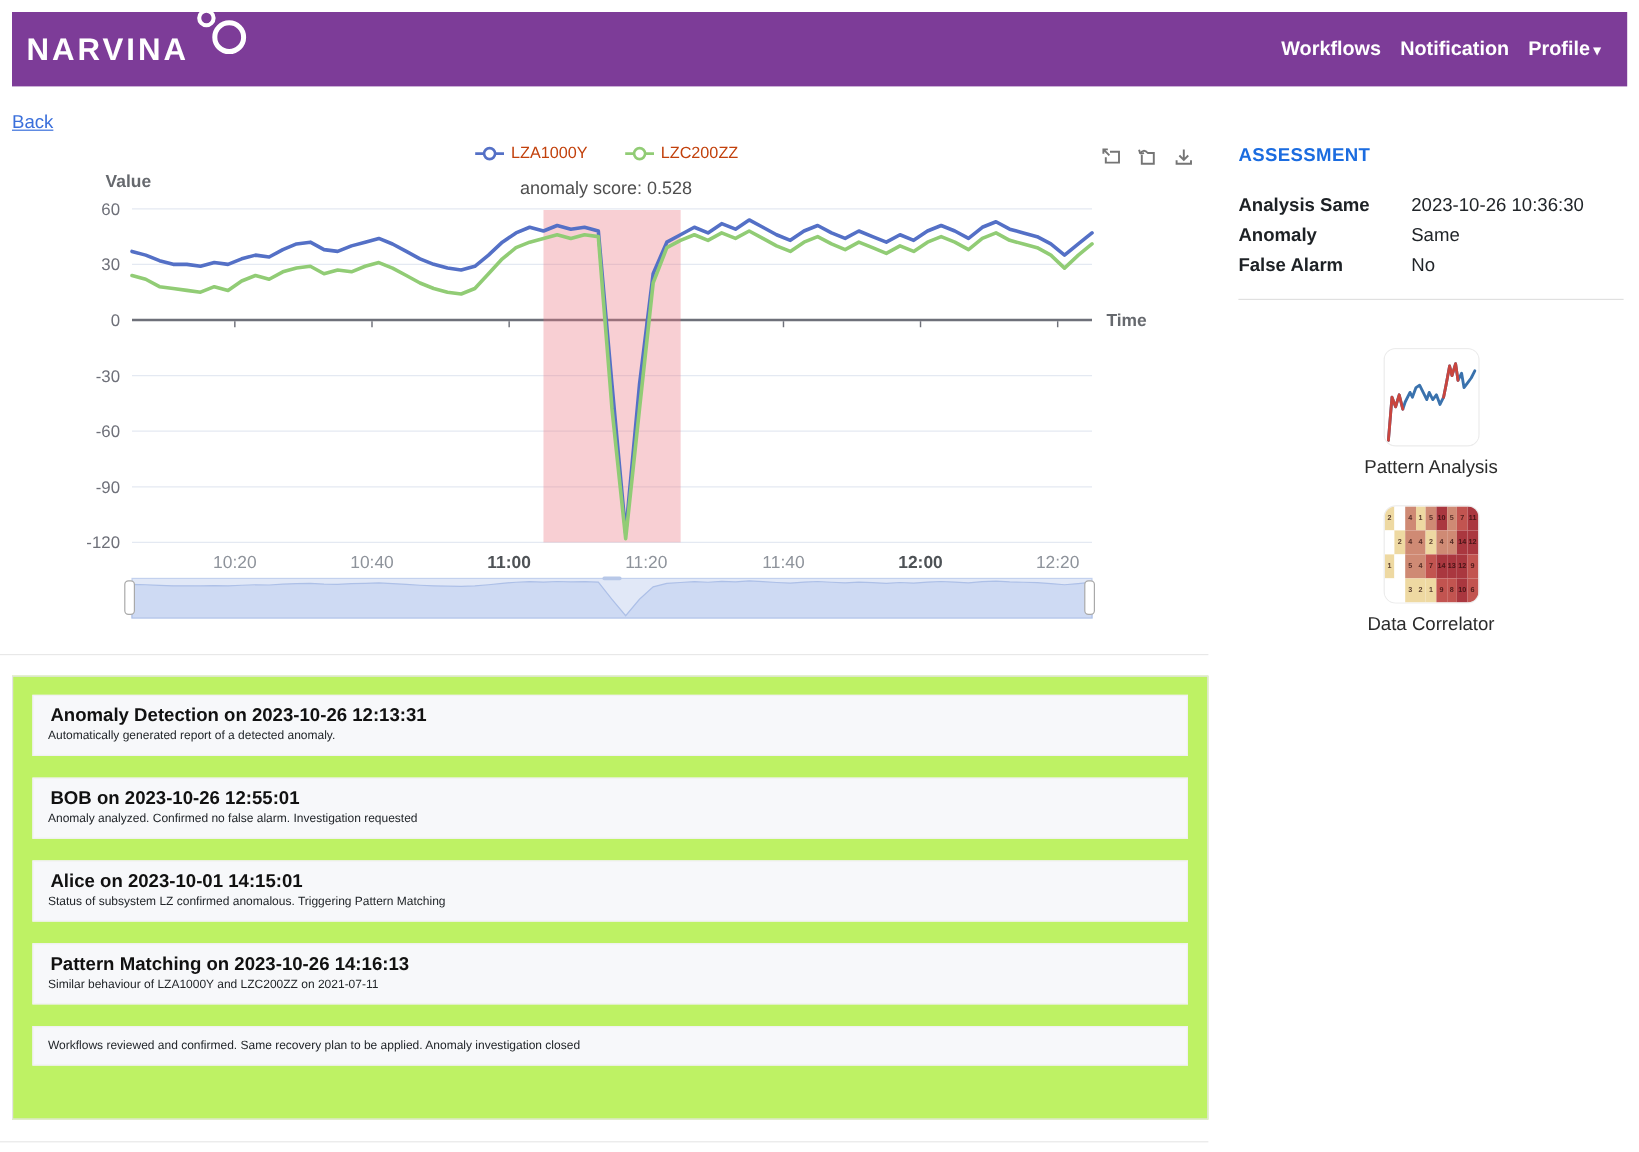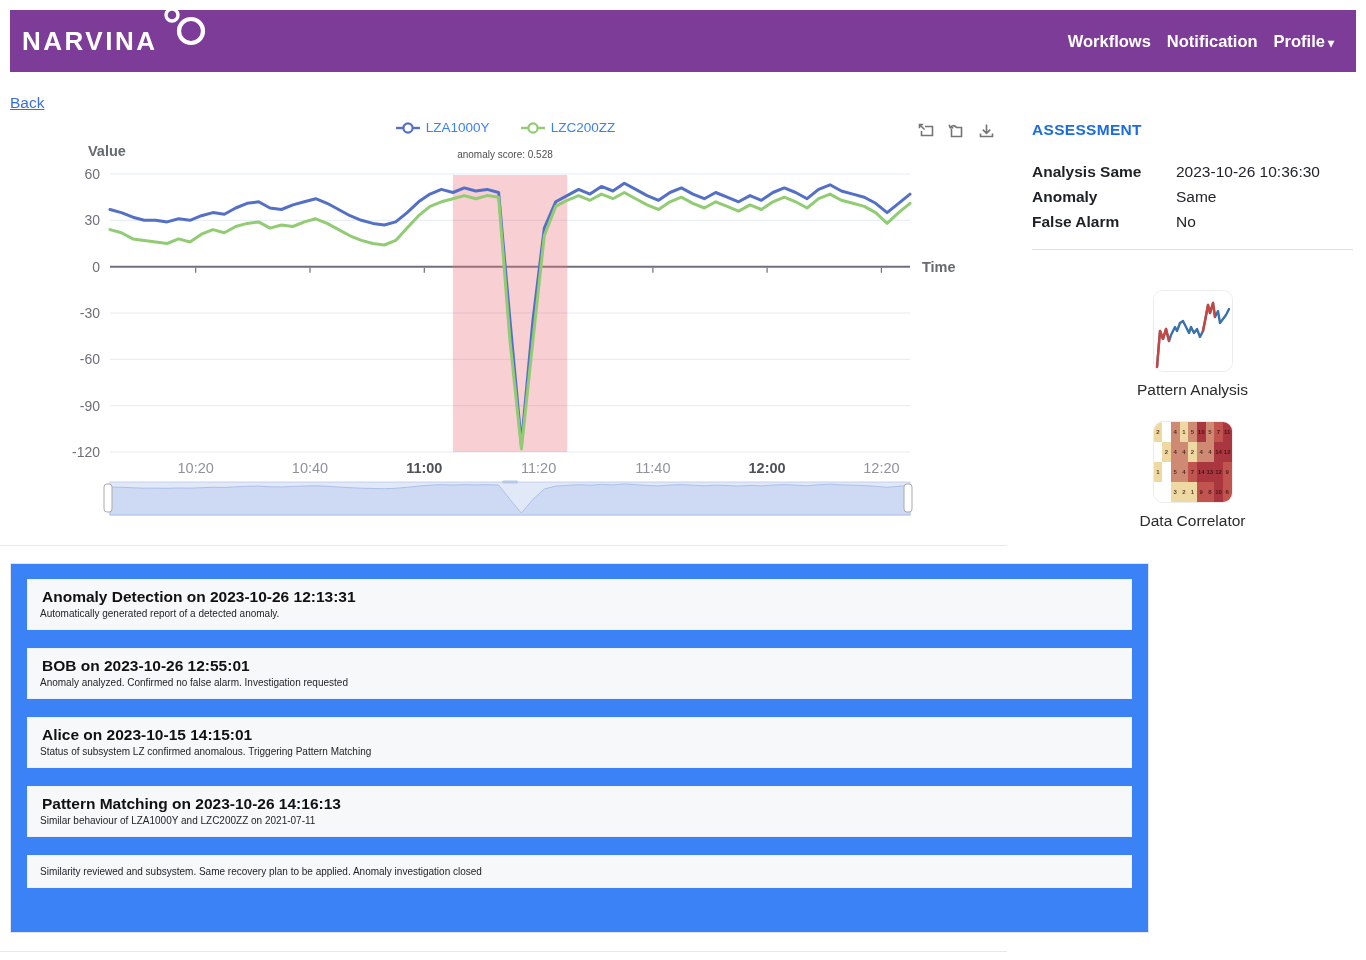--- a/index.html
+++ b/index.html
@@ -20,34 +20,34 @@
 
   
   .back { position:absolute; left:10px; top:94px; font-size:15.5px;
           color:#3a6fdb; text-decoration:underline; cursor:pointer; }
 
   
   .chart-wrap { position:absolute; left:0; top:113px; width:1010px; height:414px; }
   .legend { position:absolute; top:7px; left:0; width:100%; display:flex;
             justify-content:center; gap:30px; }
   .legend-item { display:flex; align-items:center; gap:5px; cursor:pointer; }
-  .legend-label { font-size:13.5px; color:#3b82f6; }
+  .legend-label { font-size:13.5px; color:#c2410c; }
   .score { position:absolute; top:36px; left:0; width:100%; text-align:center;
-           font-size:10px; color:#4f4f4f; }
+           font-size:15px; color:#4f4f4f; }
   .toolbox { position:absolute; top:9px; right:14px; display:flex; gap:11px; }
   .toolbox svg { cursor:pointer; }
   #main-chart { position:absolute; left:0; top:0; }
 
   .divider { position:absolute; left:0; width:1007px; border-top:1px solid #e8e8e8; }
   .divider-top { top:545px; }
   .divider-bottom { top:951px; }
 
   
-  .comments { position:absolute; left:10px; top:563px; width:1139px; height:370px;
-              border:1px solid #e4e4e4; background:#3b82f6; padding:15px 16px; }
+  .comments { position:absolute; left:10px; top:563px; width:997px; height:370px;
+              border:1px solid #e4e4e4; background:#bef264; padding:15px 16px; }
   .comment { background:#f7f8fa; border:1px solid #f1f1f2; padding:8px 12px 10px;
              margin-bottom:18px; }
   .comment-title { margin:0; font-size:15.5px; font-weight:700; color:#111; padding-left:2px; }
   .comment-body  { margin:2px 0 0; font-size:10px; color:#212529; }
 
   
   .assessment { position:absolute; left:1032px; top:113px; width:321px; }
   .assessment-title { margin:8px 0 20px; font-size:15.5px; font-weight:700;
                       color:#1b6ce0; letter-spacing:0.3px; }
   .kv-row { display:grid; grid-template-columns:144px 1fr; line-height:25px;
@@ -176,29 +176,29 @@
   <section class="comments">
     <div class="comment">
       <h4 class="comment-title">Anomaly Detection on 2023-10-26 12:13:31</h4>
       <p class="comment-body">Automatically generated report of a detected anomaly.</p>
     </div>
     <div class="comment">
       <h4 class="comment-title">BOB on 2023-10-26 12:55:01</h4>
       <p class="comment-body">Anomaly analyzed. Confirmed no false alarm. Investigation requested</p>
     </div>
     <div class="comment">
-      <h4 class="comment-title">Alice on 2023-10-15 14:15:01</h4>
+      <h4 class="comment-title">Alice on 2023-10-01 14:15:01</h4>
       <p class="comment-body">Status of subsystem LZ confirmed anomalous. Triggering Pattern Matching</p>
     </div>
     <div class="comment">
       <h4 class="comment-title">Pattern Matching on 2023-10-26 14:16:13</h4>
       <p class="comment-body">Similar behaviour of LZA1000Y and LZC200ZZ on 2021-07-11</p>
     </div>
     <div class="comment">
-      <p class="comment-body">Similarity reviewed and subsystem. Same recovery plan to be applied. Anomaly investigation closed</p>
+      <p class="comment-body">Workflows reviewed and confirmed. Same recovery plan to be applied. Anomaly investigation closed</p>
     </div>
   </section>
 
   <div class="divider divider-bottom"></div>
 
   <aside class="assessment">
     <h3 class="assessment-title">ASSESSMENT</h3>
     <div class="kv-row">
       <span class="kv-label">Analysis Same</span>
       <span class="kv-value">2023-10-26 10:36:30</span>

